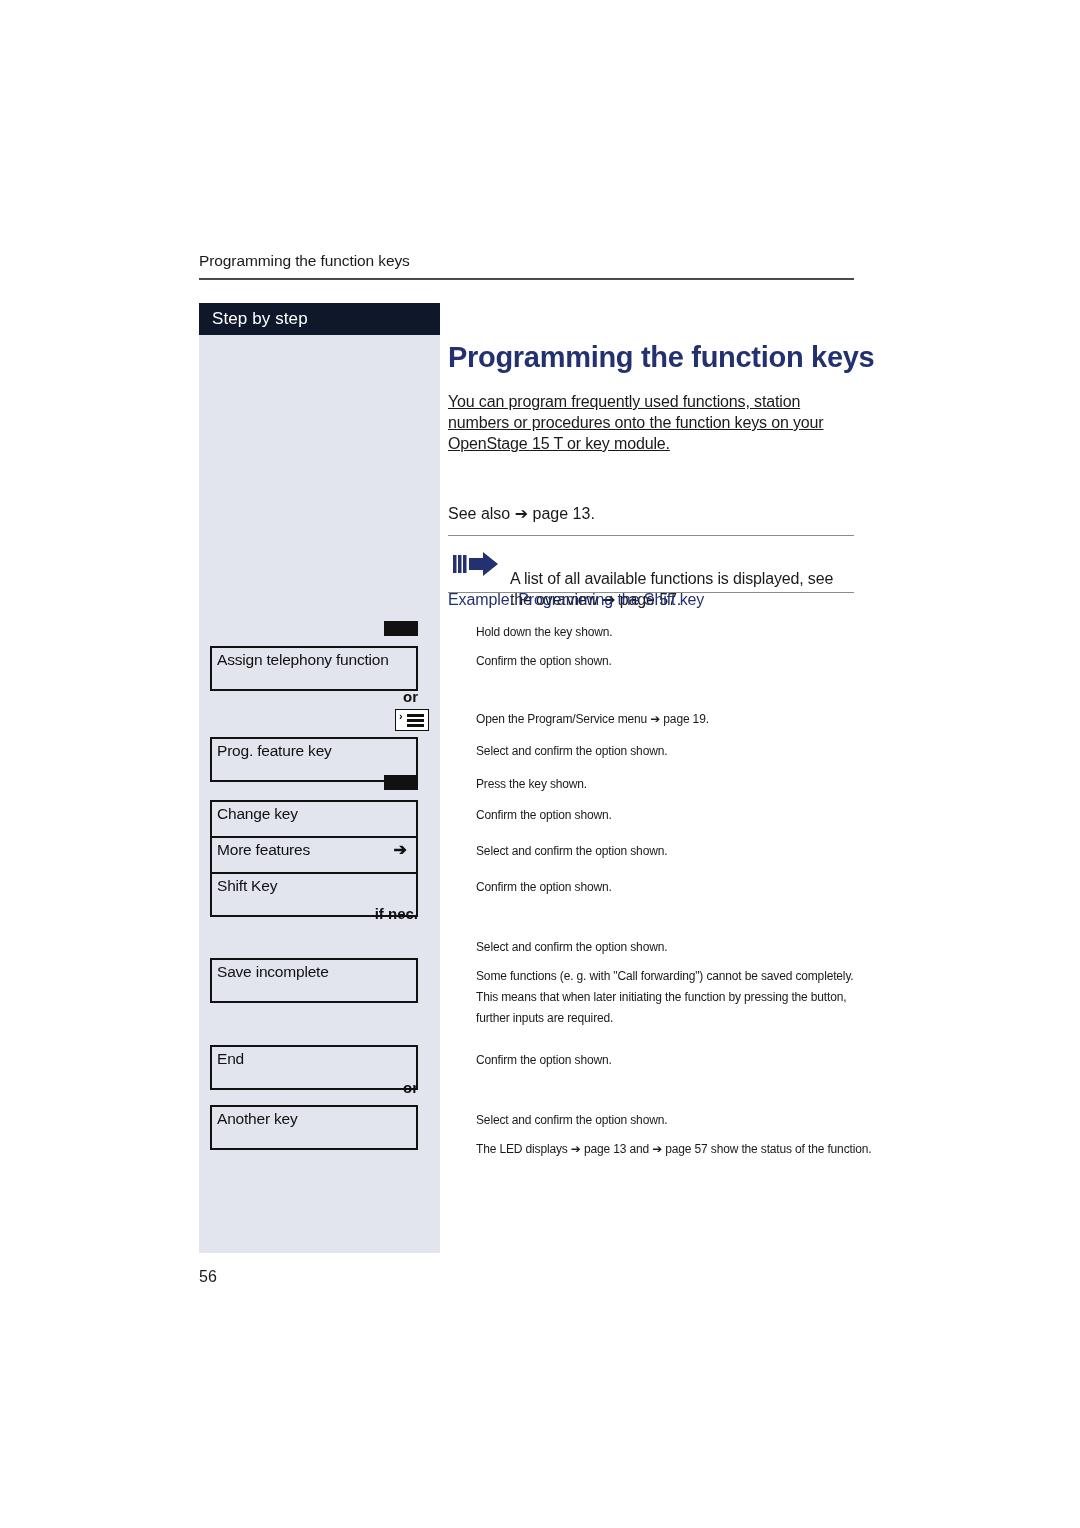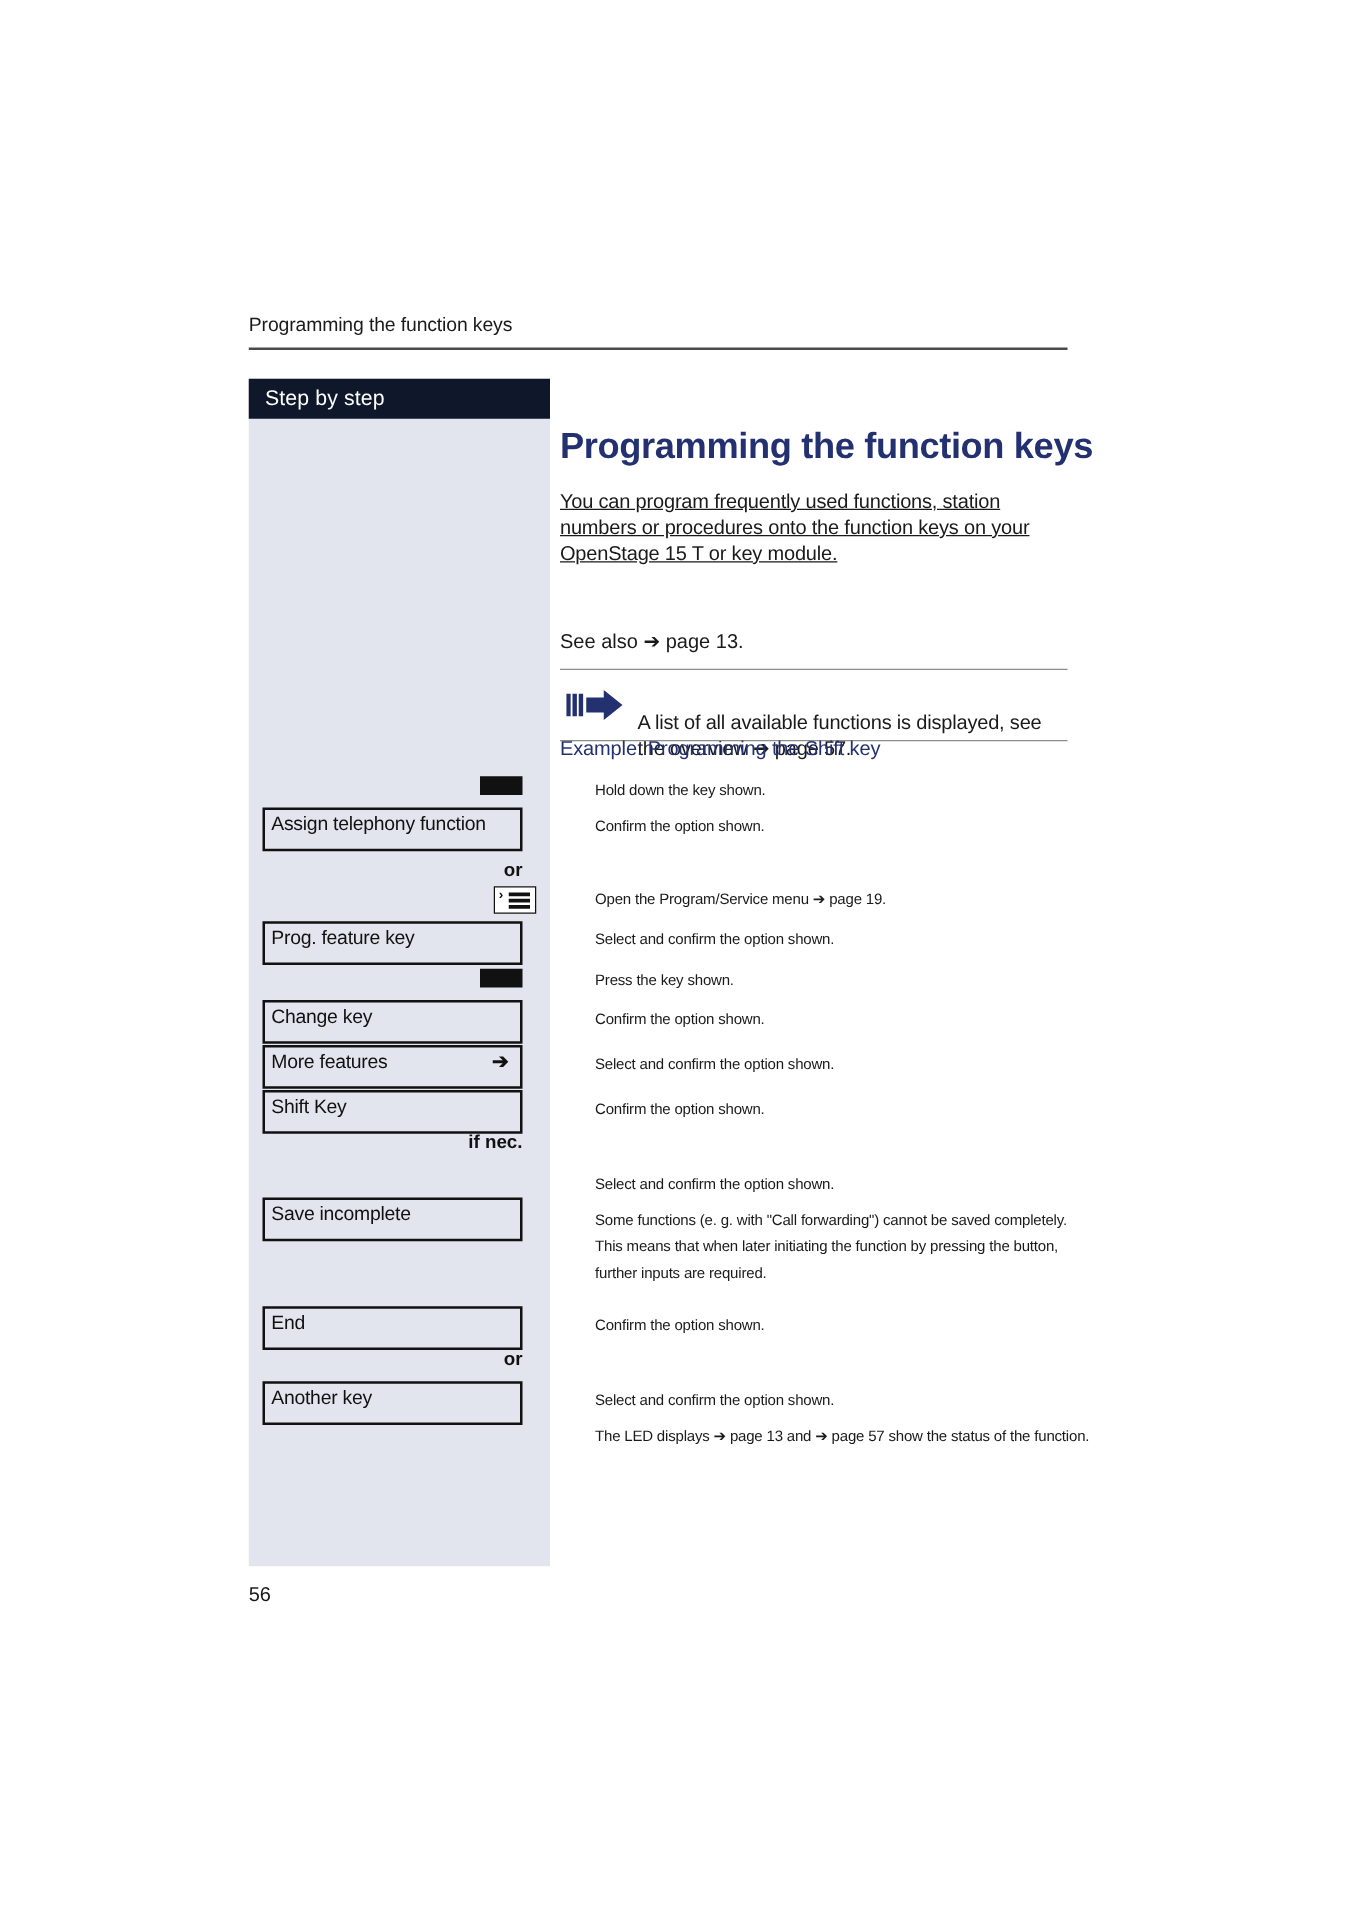--- a/index.html
+++ b/index.html
@@ -73,21 +73,21 @@
     top: 6px;
     font-size: 17px;
     color: #ffffff;
     letter-spacing: 0.1px;
   }
 
   .opt-box {
     position: absolute;
     left: 11px;
     width: 208px;
-    height: 35px;
+    height: 45px;
     border: 2px solid #111111;
     background: #e2e4ee;
     box-sizing: border-box;
   }
   .opt-box .opt-label {
     position: absolute;
     left: 5px;
     top: 3px;
     font-size: 15.5px;
     color: #111111;

